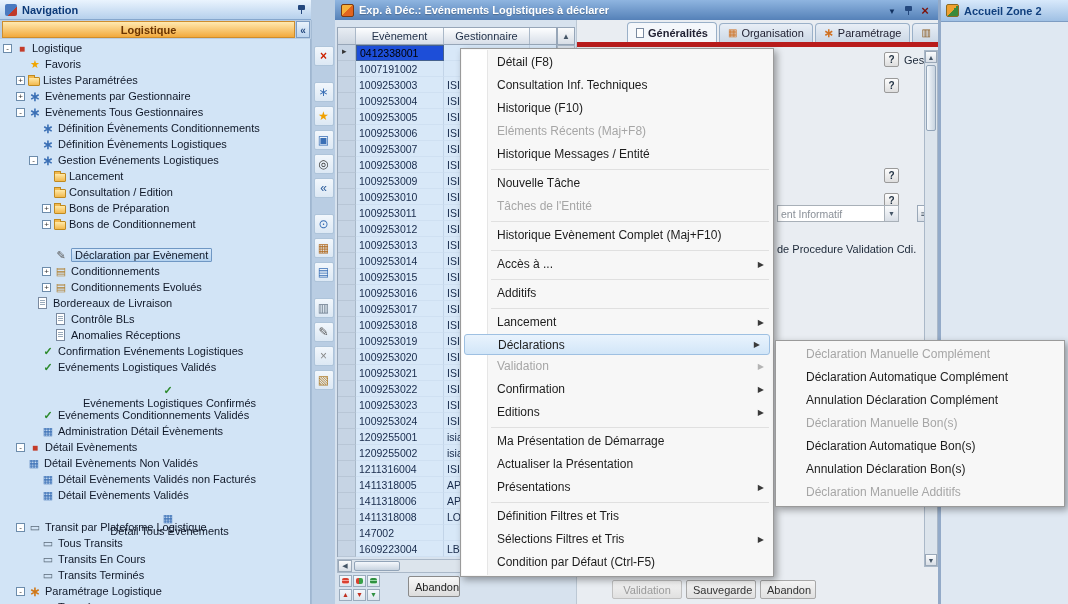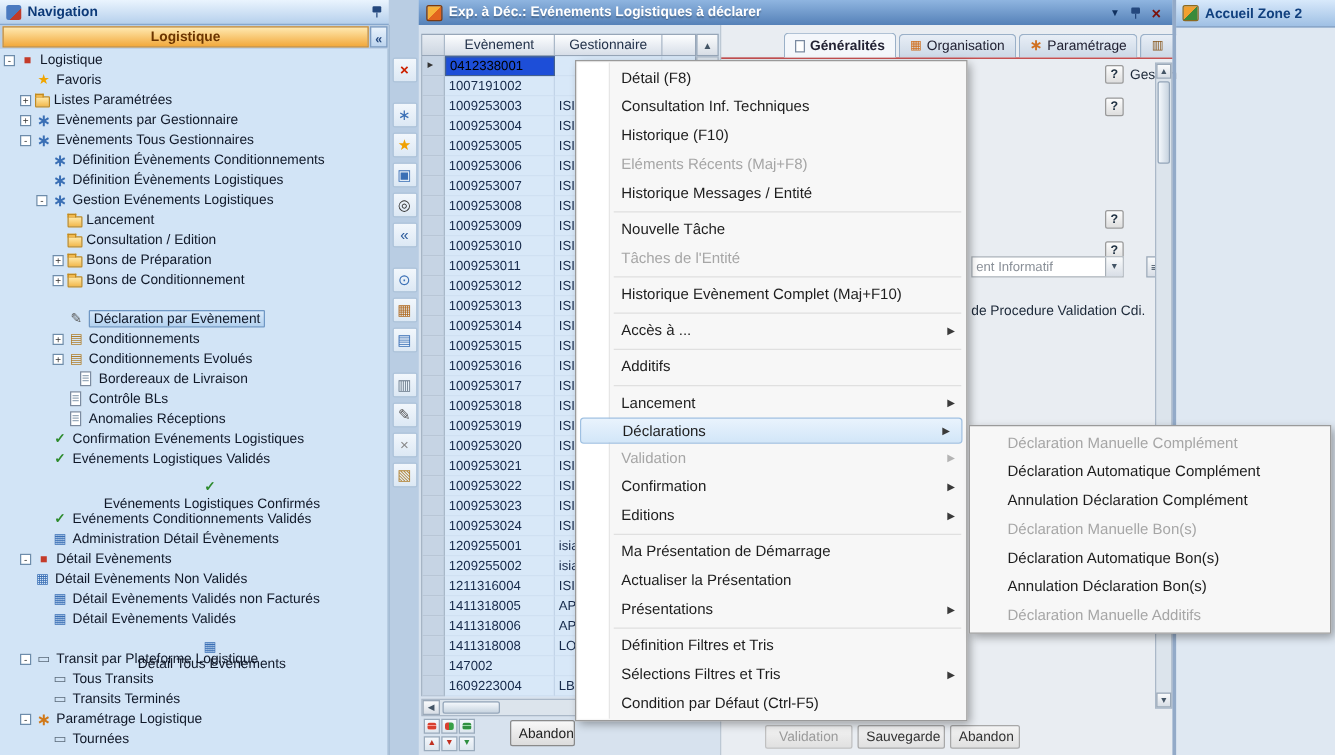--- a/index.html
+++ b/index.html
@@ -107,21 +107,21 @@
   .rn-red i{background:repeating-linear-gradient(180deg,#d84030 0 2px,#f8a098 2px 3px);}
   .rn-mix i{background:linear-gradient(90deg,#d84030 50%,#38a048 50%);}
   .rn-grn i{background:repeating-linear-gradient(180deg,#2f9040 0 2px,#9ad8a8 2px 3px);} .rn-upred::after{content:"▲";position:absolute;inset:0;font-size:7px;line-height:10px;color:#c03020;text-align:center;}
   .rn-dnred::after{content:"▼";position:absolute;inset:0;font-size:7px;line-height:10px;color:#c03020;text-align:center;}
   .rn-dngrn::after{content:"▼";position:absolute;inset:0;font-size:7px;line-height:10px;color:#2f9040;text-align:center;}
 
   .tbl-abandon{position:absolute;left:408px;top:576px;width:52px;height:21px;font-size:11px;color:#222;cursor:pointer;
     background:linear-gradient(#f8f8f8,#dcdcdc);border:1px solid #8a8a8a;border-radius:2px;}
 
   
-  .tabs-row{position:absolute;left:577px;top:27px;width:361px;height:20px;border-bottom:1px solid #b91c1c;display:flex;align-items:flex-end;}
+  .tabs-row{position:absolute;left:577px;top:27px;width:361px;height:20px;border-bottom:5px solid #b91c1c;display:flex;align-items:flex-end;}
   .tabs-strip{display:flex;align-items:flex-end;margin-left:50px;}
   .tab{height:19px;display:flex;align-items:center;gap:4px;padding:0 8px;margin-right:2px;cursor:pointer;
     border:1px solid #9ab0c8;border-bottom:none;border-radius:4px 4px 0 0;
     background:linear-gradient(#e8eef6,#ccd8e6);color:#223;white-space:nowrap;}
   .tab.active{background:#f4f7fb;font-weight:bold;height:20px;}
   .tabic{font-size:10px;line-height:10px;}
   .tabic-page{width:8px;height:10px;background:#fff;border:1px solid #7a8aa0;}
   .tabic-org::before{content:"▦";color:#d07020;}
   .tabic-param::before{content:"∗";color:#d07020;font-weight:bold;font-size:12px;}
   .tabic-books::before{content:"▥";color:#8a5a20;}
@@ -257,21 +257,21 @@
       <div class="tree-row" style="padding-left: 42px;">
     <span class="expander">+</span>
     <span class="ic ic-note"></span>
     <span class="tree-label">Conditionnements</span>
   </div>
       <div class="tree-row" style="padding-left: 42px;">
     <span class="expander">+</span>
     <span class="ic ic-note"></span>
     <span class="tree-label">Conditionnements Evolués</span>
   </div>
-      <div class="tree-row" style="padding-left: 50px;">
+      <div class="tree-row" style="padding-left: 24px;">
     <span class="expander" style="visibility: hidden;"></span>
     <span class="ic ic-doc"></span>
     <span class="tree-label">Bordereaux de Livraison</span>
   </div>
       <div class="tree-row" style="padding-left: 42px;">
     <span class="expander" style="visibility: hidden;"></span>
     <span class="ic ic-doc"></span>
     <span class="tree-label">Contrôle BLs</span>
   </div>
       <div class="tree-row" style="padding-left: 42px;">
@@ -331,20 +331,25 @@
   </div>
       <div class="tree-row" style="padding-left: 16px;">
     <span class="expander">-</span>
     <span class="ic ic-truck"></span>
     <span class="tree-label">Transit par Plateforme Logistique</span>
   </div>
       <div class="tree-row" style="padding-left: 29px;">
     <span class="expander" style="visibility: hidden;"></span>
     <span class="ic ic-truck"></span>
     <span class="tree-label">Tous Transits</span>
+  </div>
+      <div class="tree-row" style="padding-left: 29px;">
+    <span class="expander" style="visibility: hidden;"></span>
+    <span class="ic ic-truck"></span>
+    <span class="tree-label">Transits En Cours</span>
   </div>
       <div class="tree-row" style="padding-left: 29px;">
     <span class="expander" style="visibility: hidden;"></span>
     <span class="ic ic-truck"></span>
     <span class="tree-label">Transits Terminés</span>
   </div>
       <div class="tree-row" style="padding-left: 16px;">
     <span class="expander">-</span>
     <span class="ic ic-wrench"></span>
     <span class="tree-label">Paramétrage Logistique</span>

